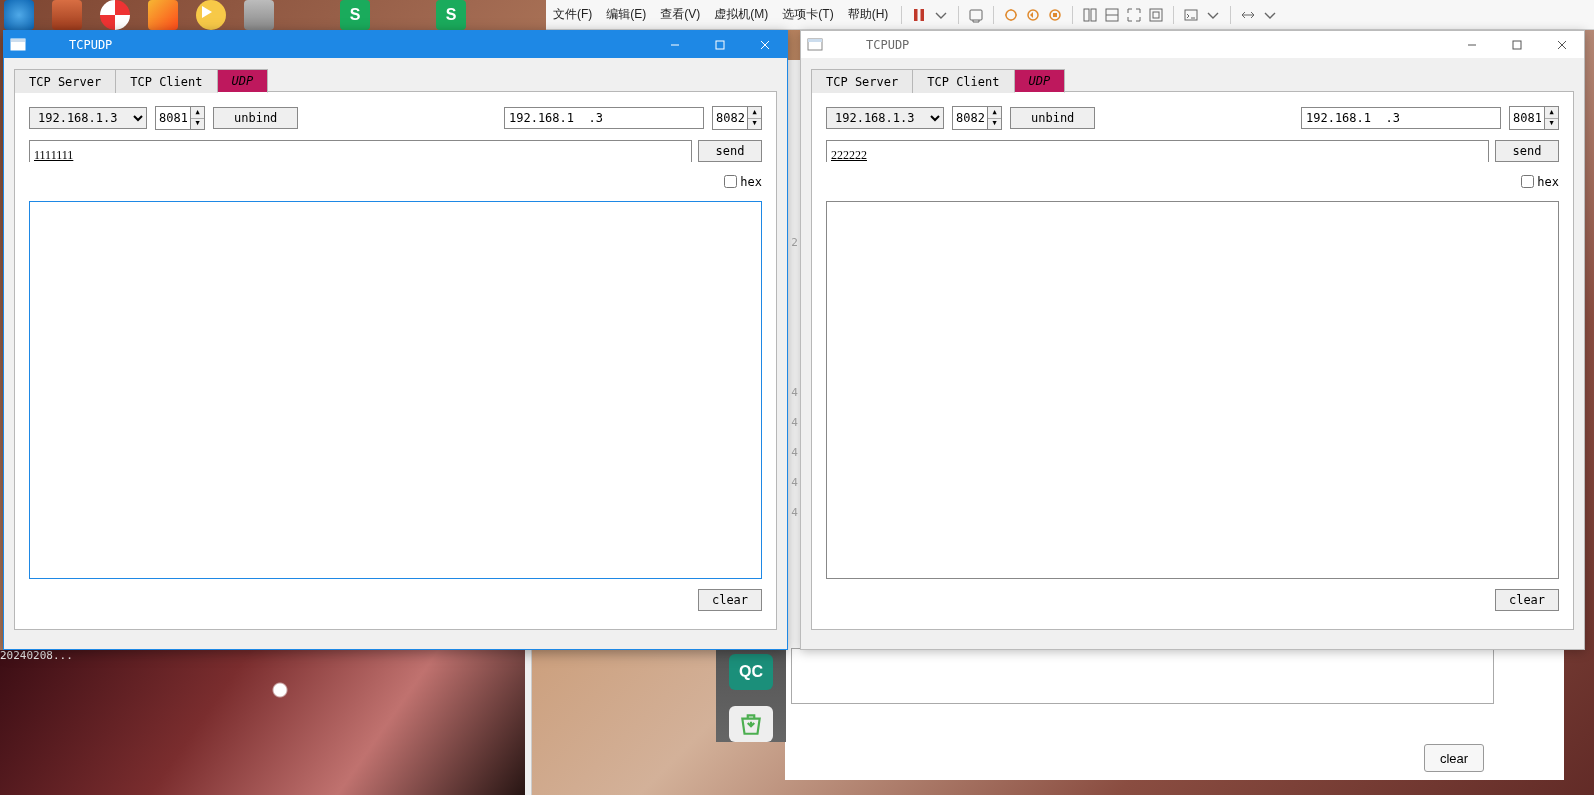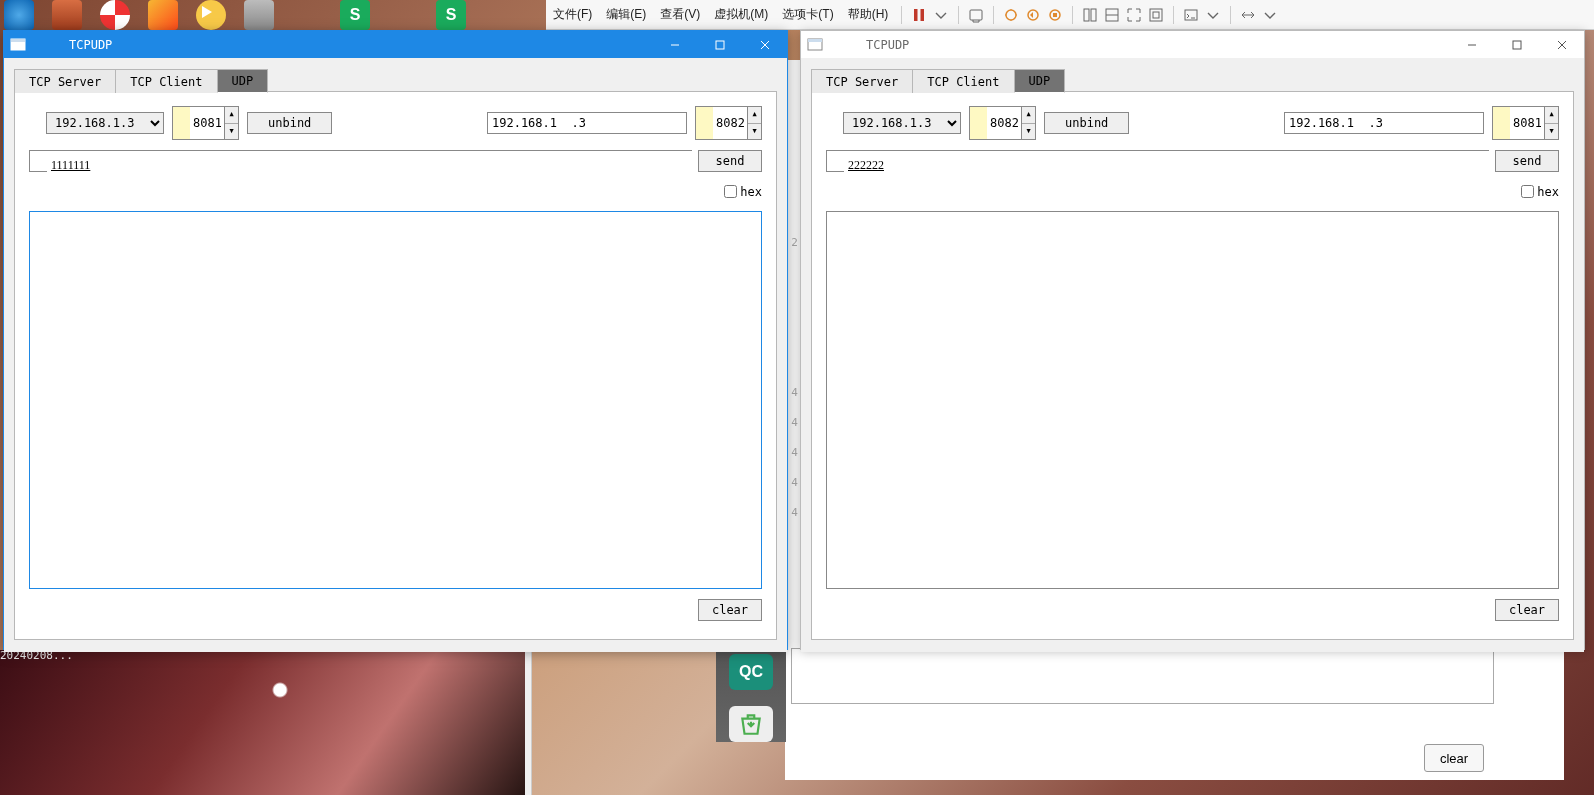--- a/index.html
+++ b/index.html
@@ -158,45 +158,45 @@
     border-bottom:none;
     margin-right:-1px;
     padding:1px 14px;
     height:24px;
     display:flex; align-items:center;
     font-size:12px;
     background:#eaeaea;
     position:relative; top:1px;
   }
   .tab.active{
-    background:#737373;
+    background:#be185d;
     border-bottom:1px solid #fff;
     z-index:2;
+    font-style:italic;
   }
 
   .panel{
     border:1px solid #b7b7b7; border-top:none;
     background:#fff;
     padding:14px 14px 18px 14px;
     display:flex; flex-direction:column;
     gap:10px;
   }
 
   .row{ display:flex; align-items:center; gap:6px; }
 
   select, input[type=text], .spin input{
     font: 12px "SimSun", monospace;
     padding:2px 4px;
     height:22px;
-    margin-left:17px;
   }
   select{ width:118px; border:1px solid #888;}
   .spin{
     display:flex; align-items:stretch;
-    border:1px solid #888; height:34px;
+    border:1px solid #888; height:24px;
     background:#fef9c3;
   }
   .spin input{
     width:34px; border:none; outline:none; padding:0 3px; height:100%;
   }
   .spin .updn{
     width:14px; display:flex; flex-direction:column;
     border-left:1px solid #888;
   }
   .spin .updn span{

